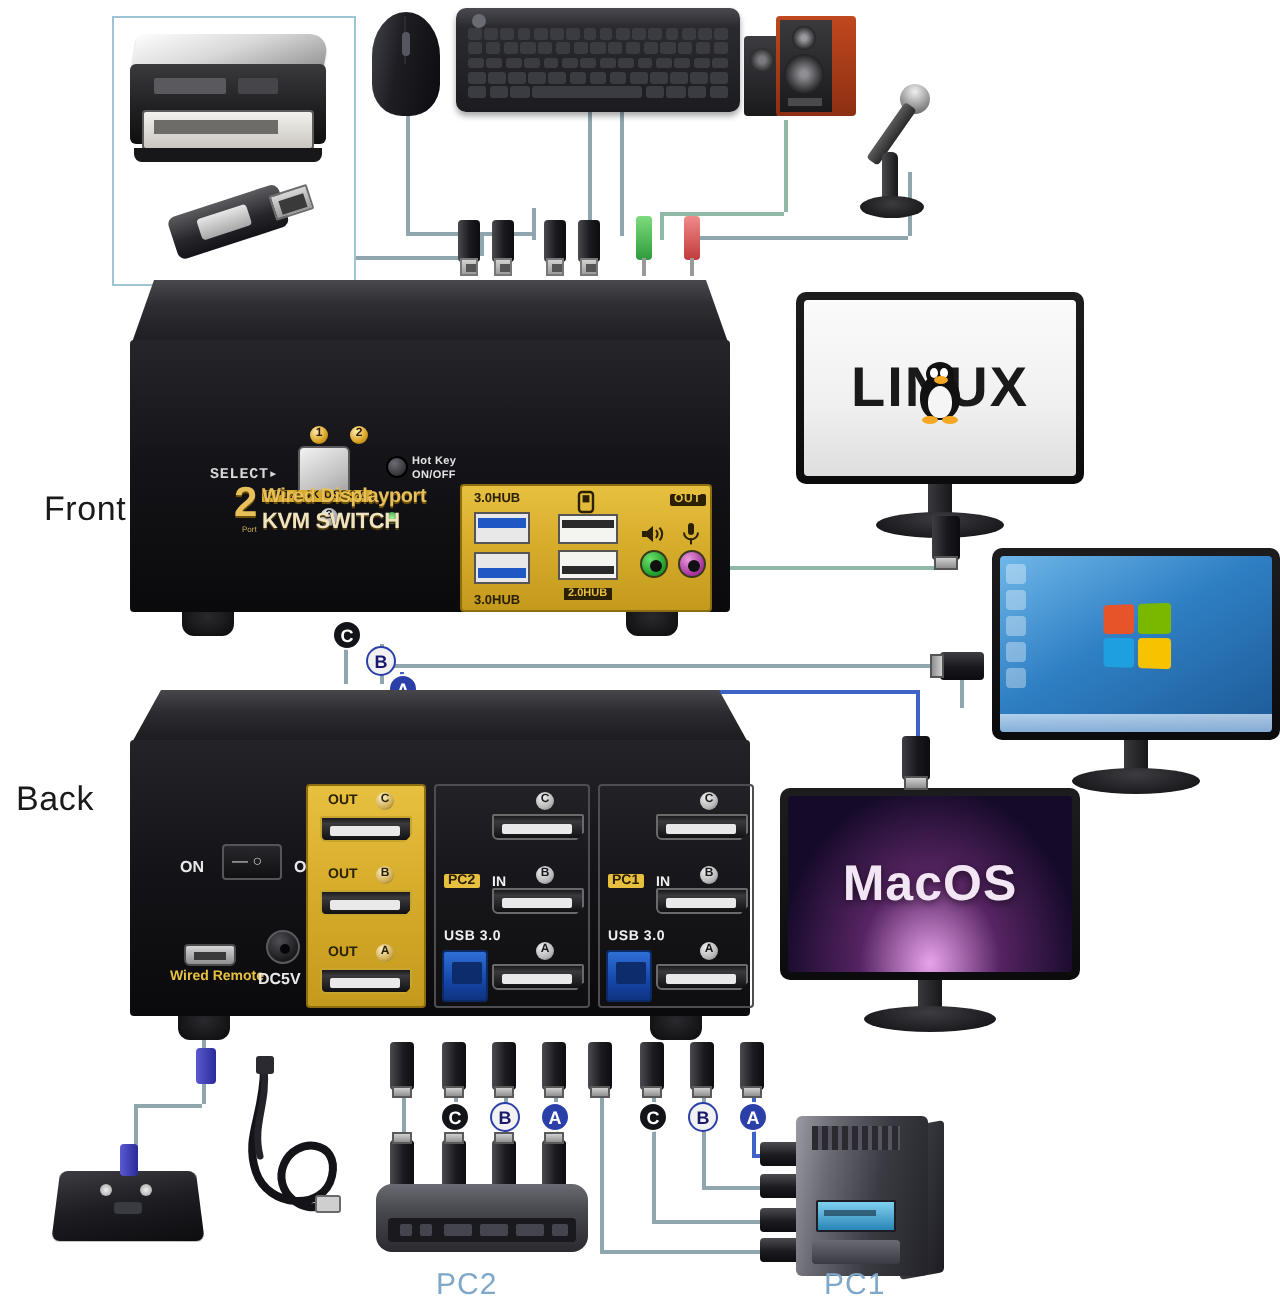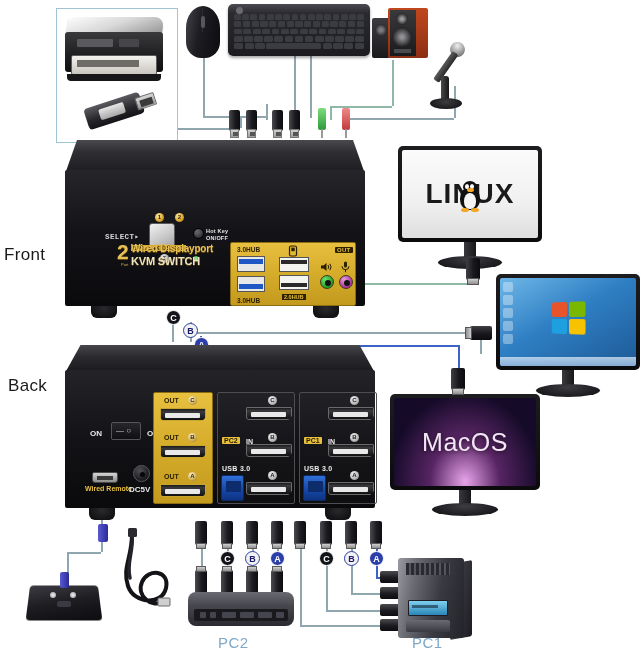--- a/index.html
+++ b/index.html
@@ -486,21 +486,21 @@
 
   #mon-mac { left:390px; top:394px; width:150px; height:124px; }
   #mon-mac .bezel { height:96px; }
   #mon-mac .screen {
     background:
       radial-gradient(ellipse at 50% 95%, rgba(255,180,255,.9) 0%, rgba(150,60,160,.5) 35%, rgba(20,10,40,.95) 75%),
       linear-gradient(180deg,#2a1533 0%,#120a22 100%);
     display:flex; align-items:center; justify-content:center;
   }
   .mac-word {
-    font-size:25px; color:#f2e6f5; font-weight:normal; letter-spacing:.5px;
+    font-size:25px; color:#f2e6f5; font-weight:bold; letter-spacing:.5px;
     text-shadow:0 1px 4px rgba(0,0,0,.6);
   }
 
   
   .dp-plug {
     position:absolute; width:14px; height:22px;
     background:linear-gradient(90deg,#3e3e44,#18181c 55%,#0c0c10);
     border-radius:2px;
   }
   .dp-plug .head {
@@ -657,22 +657,22 @@
 <div class="wire wire-v" style="left:351px; top:545px; height:48px;"></div>
 <div class="wire wire-h" style="left:351px; top:593px; width:37px;"></div>
 <div class="wire wire-blue wire-v" style="left:376px; top:545px; height:32px;"></div>
 <div class="wire wire-blue wire-h" style="left:376px; top:577px; width:12px;"></div>
 
 <div class="wire wire-h" style="left:67px; top:552px; width:34px;"></div>
 <div class="wire wire-v" style="left:67px; top:552px; height:26px;"></div>
 <div class="wire wire-v" style="left:101px; top:534px; height:18px;"></div>
 <div class="wire wire-v" style="left:101px; top:512px; height:22px;"></div>
 
-<div class="abs side-label" style="left:4px; top:245px;">Front</div>
-<div class="abs side-label" style="left:8px; top:376px;">Back</div>
+<div class="abs side-label" style="left:22px; top:245px;">Front</div>
+<div class="abs side-label" style="left:8px; top:390px;">Back</div>
 
 <div class="abs" id="printer-box">
   <div class="printer">
     <div class="lid"></div>
       <div class="body"></div>
     <div class="panel"></div>
       <div class="panel2"></div>
     <div class="tray"></div>
       <div class="tray-slot"></div>
       <div class="foot"></div>

